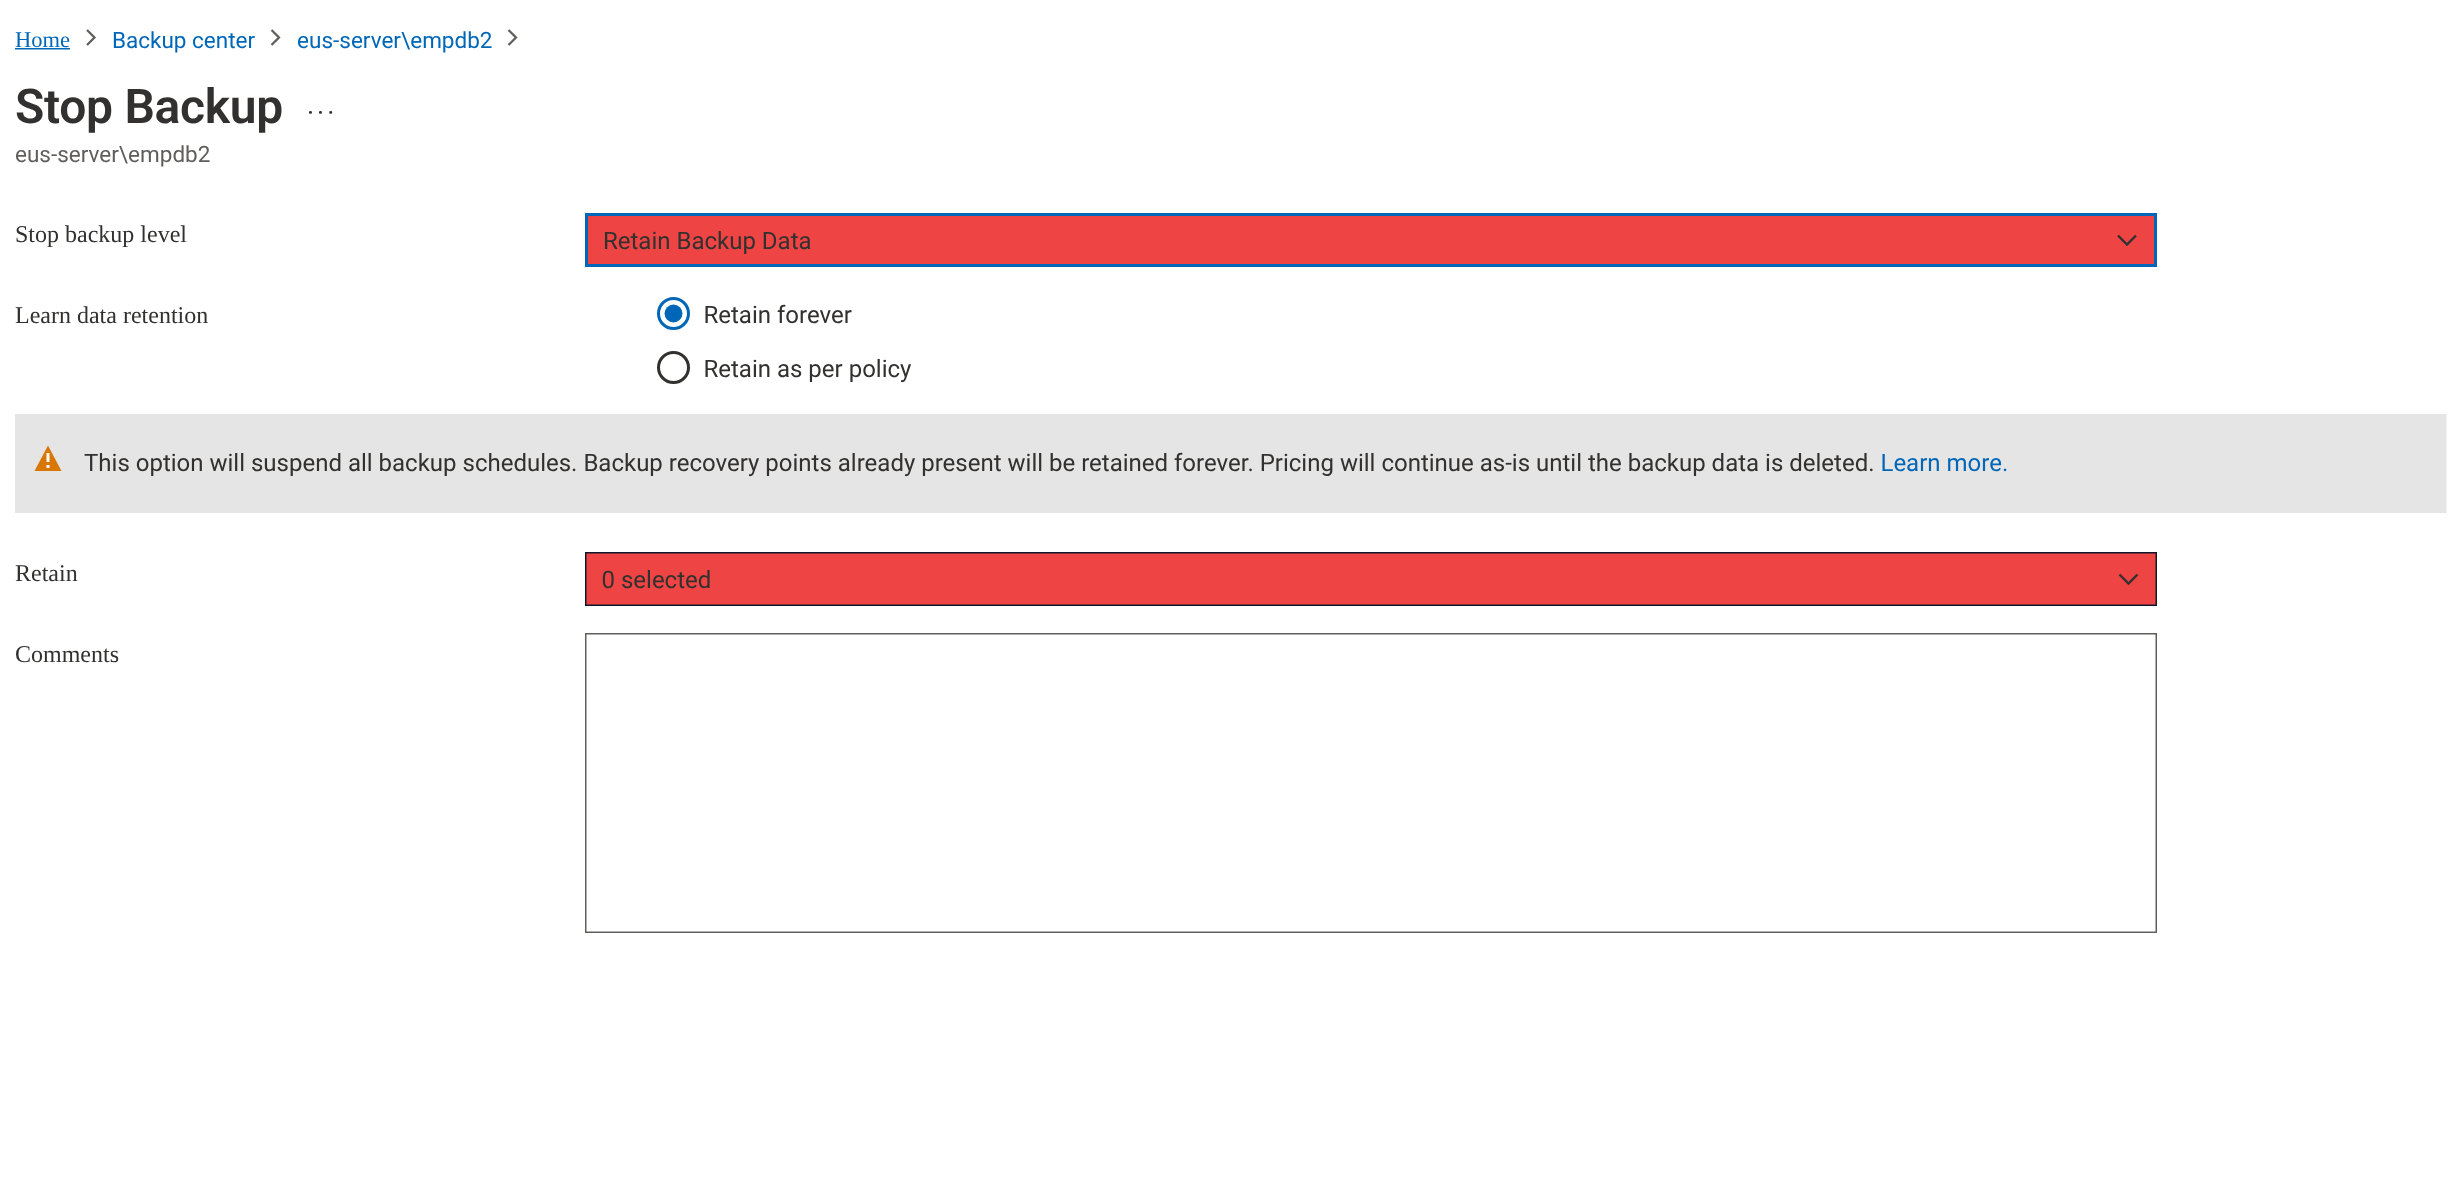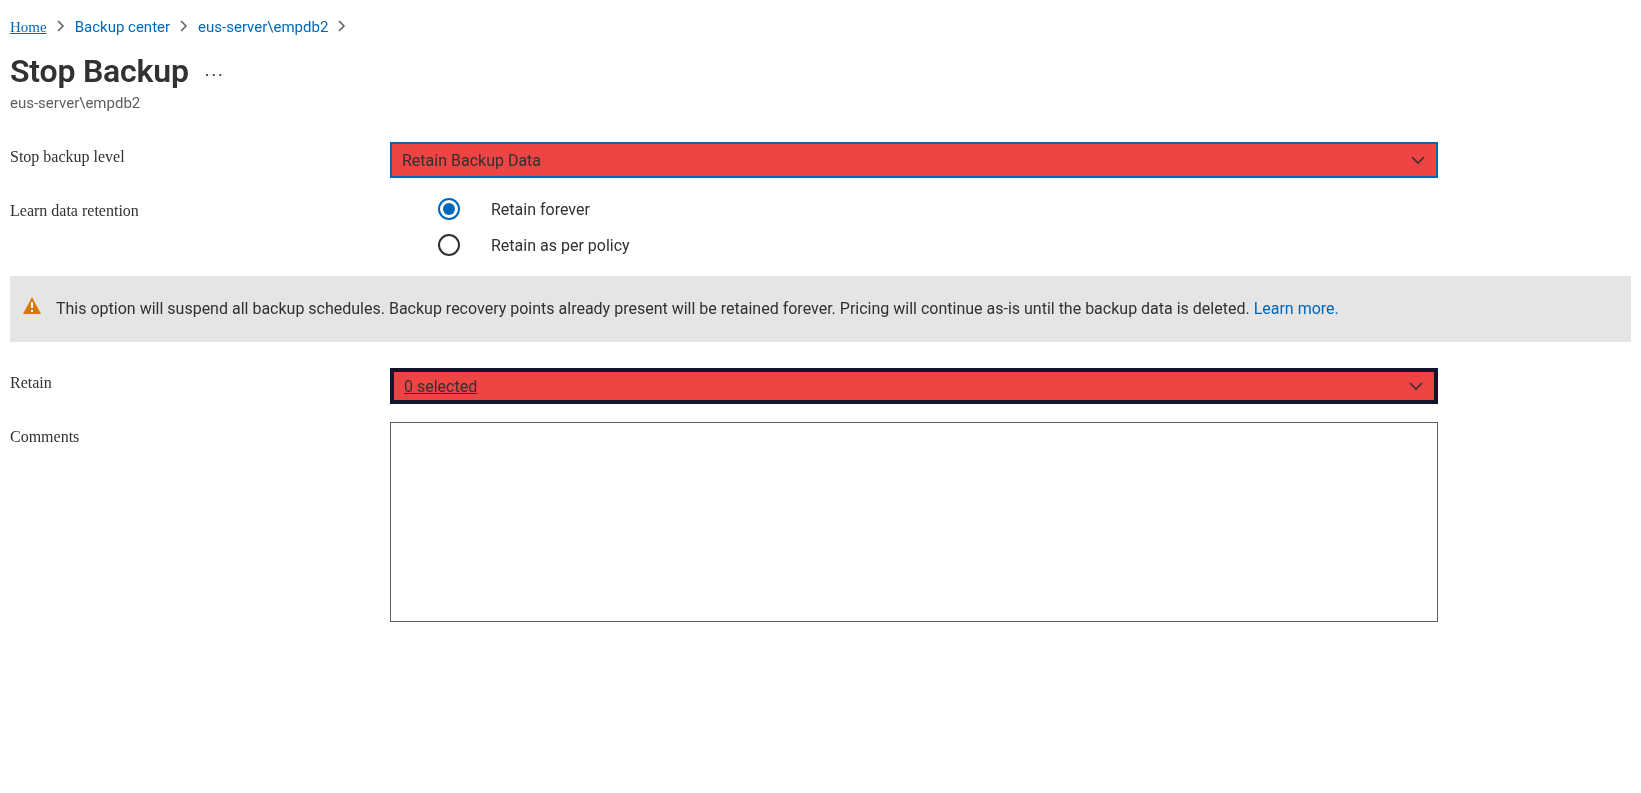--- a/index.html
+++ b/index.html
@@ -84,43 +84,42 @@
       font-size: 16px;
       color: #323130;
       cursor: pointer;
       position: relative;
       display: flex;
       align-items: center;
       justify-content: space-between;
       height: 36px;
     }
     .select-box.normal {
-      border: 4px solid #0f172a;
-      text-decoration: underline;
+      border: 1px solid #0f172a;
     }
     .chevron {
       position: absolute;
       right: 10px;
       top: 50%;
       transform: translateY(-50%);
       pointer-events: none;
     }
     .chevron svg {
       display: block;
     }
     .radio-group {
       display: flex;
       flex-direction: column;
       gap: 14px;
       padding-top: 2px;
     }
     .radio-option {
       display: flex;
       align-items: center;
-      gap: 31px;
+      gap: 9px;
       cursor: pointer;
       font-size: 16px;
       padding-left: 48px;
     }
     .radio-circle {
       width: 22px;
       height: 22px;
       border-radius: 50%;
       border: 2px solid #323130;
       display: flex;

